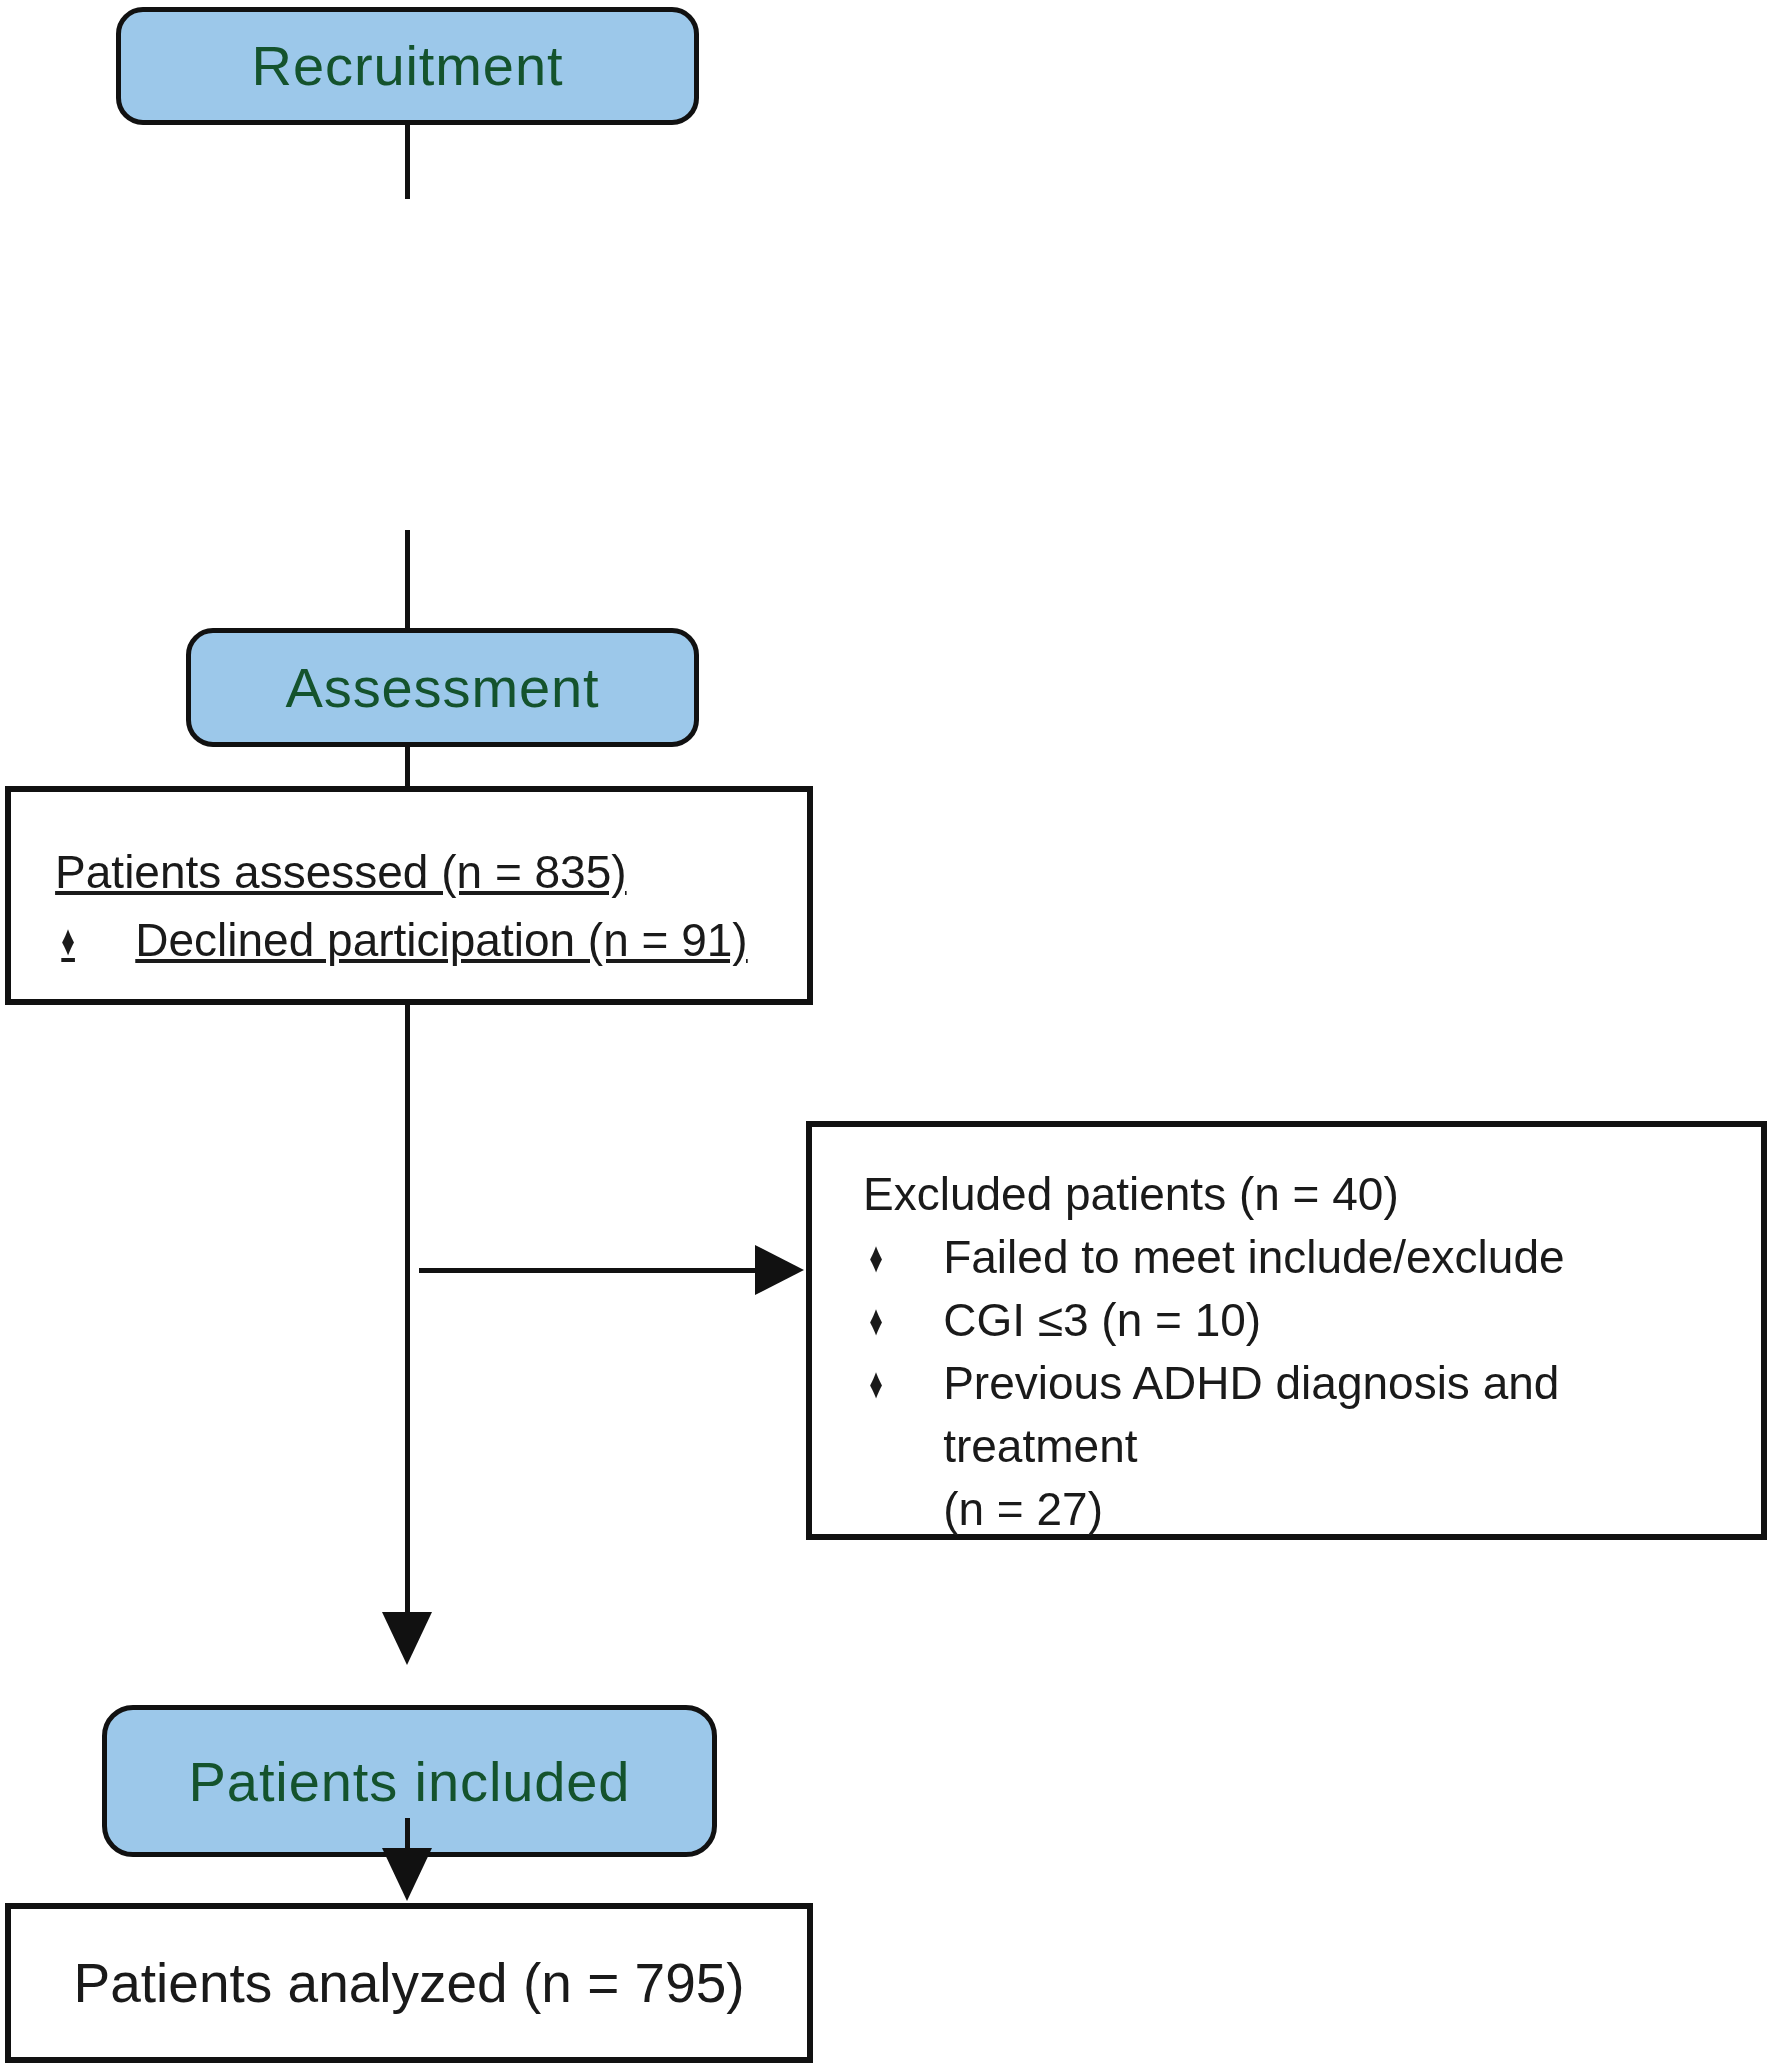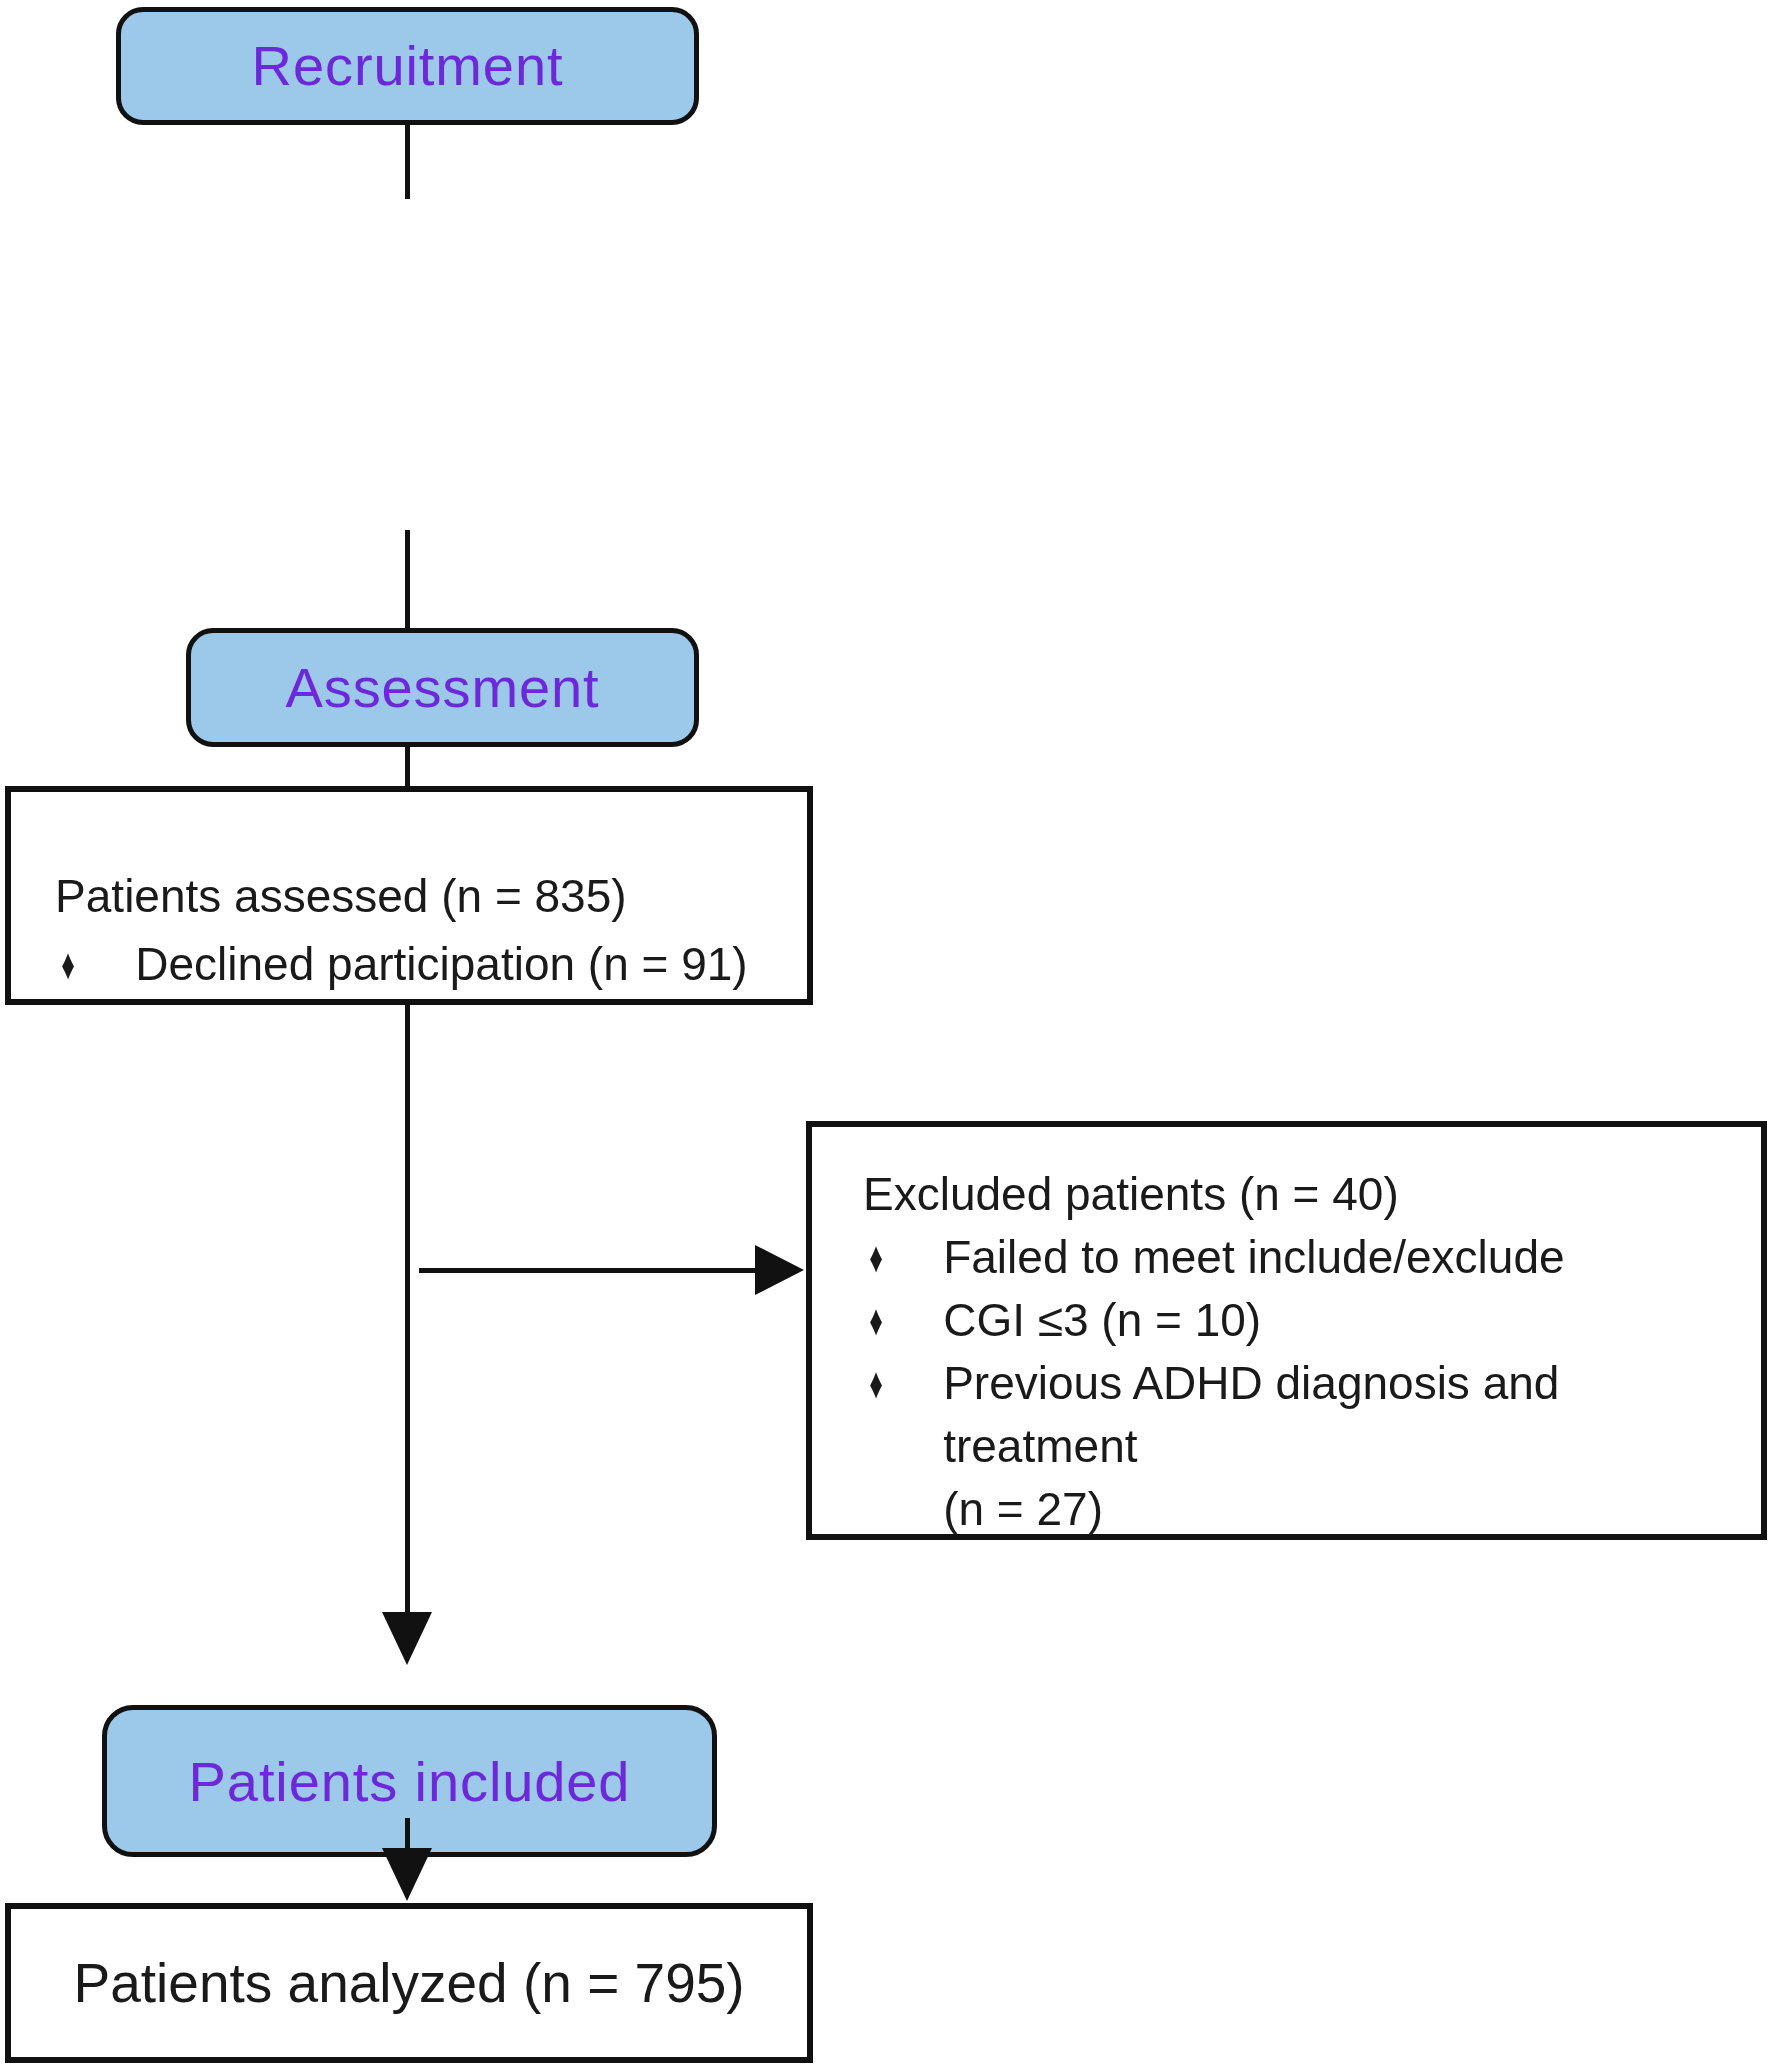--- a/index.html
+++ b/index.html
@@ -18,21 +18,21 @@
   
   .stage {
     position: absolute;
     box-sizing: border-box;
     background: #9cc8ea;
     border: 5.1px solid #111111;
     border-radius: 27px;
     display: flex;
     align-items: center;
     justify-content: center;
-    color: #6d28d9;
+    color: #14532d;
     font-size: 56px;
     font-weight: 400;
     letter-spacing: 0.9px;
   }
   #stage-recruitment { left: 116px; top: 6.8px;    width: 583px; height: 118px; }
   #stage-assessment  { left: 186px; top: 628px;  width: 513px; height: 119px; }
   #stage-included    { left: 102px; top: 1666px; width: 615px; height: 152px; border-radius: 31px; margin-top: 39px; }
 
   
   .box {
@@ -43,21 +43,21 @@
   }
   #box-visited  { left: 5.1px;   top: 198px;  width: 808px;  height: 332px; text-align: center; }
   #box-assessed { left: 5.1px;   top: 786px;  width: 808px;  height: 219px; }
   #box-excluded { left: 806px; top: 1121px; width: 961px; height: 419px; }
   #box-analyzed { left: 5.1px;   top: 1903px; width: 808px;  height: 160px;
                   display: flex; align-items: center; justify-content: center; }
 
   #box-visited .box-title { margin-top: 56px; font-size: 48px; }
   #box-visited .box-sub   { margin-top: 72px; font-size: 48px; line-height: 56px; }
 
-  #box-assessed .inner { padding: 70px 0 0 44px; font-size: 46px; line-height: 68px; }
+  #box-assessed .inner { padding: 46px 0 0 44px; font-size: 46px; line-height: 68px; text-decoration: underline; }
   #box-excluded .inner { padding: 36px 17px 0 51px; font-size: 46px; line-height: 63px; }
 
   #box-analyzed .box-title { font-size: 55px; }
 
   .bullet-row {
     display: flex;
     align-items: flex-start;
   }
   .bullet-marker {
     flex: 0 0 70px;

